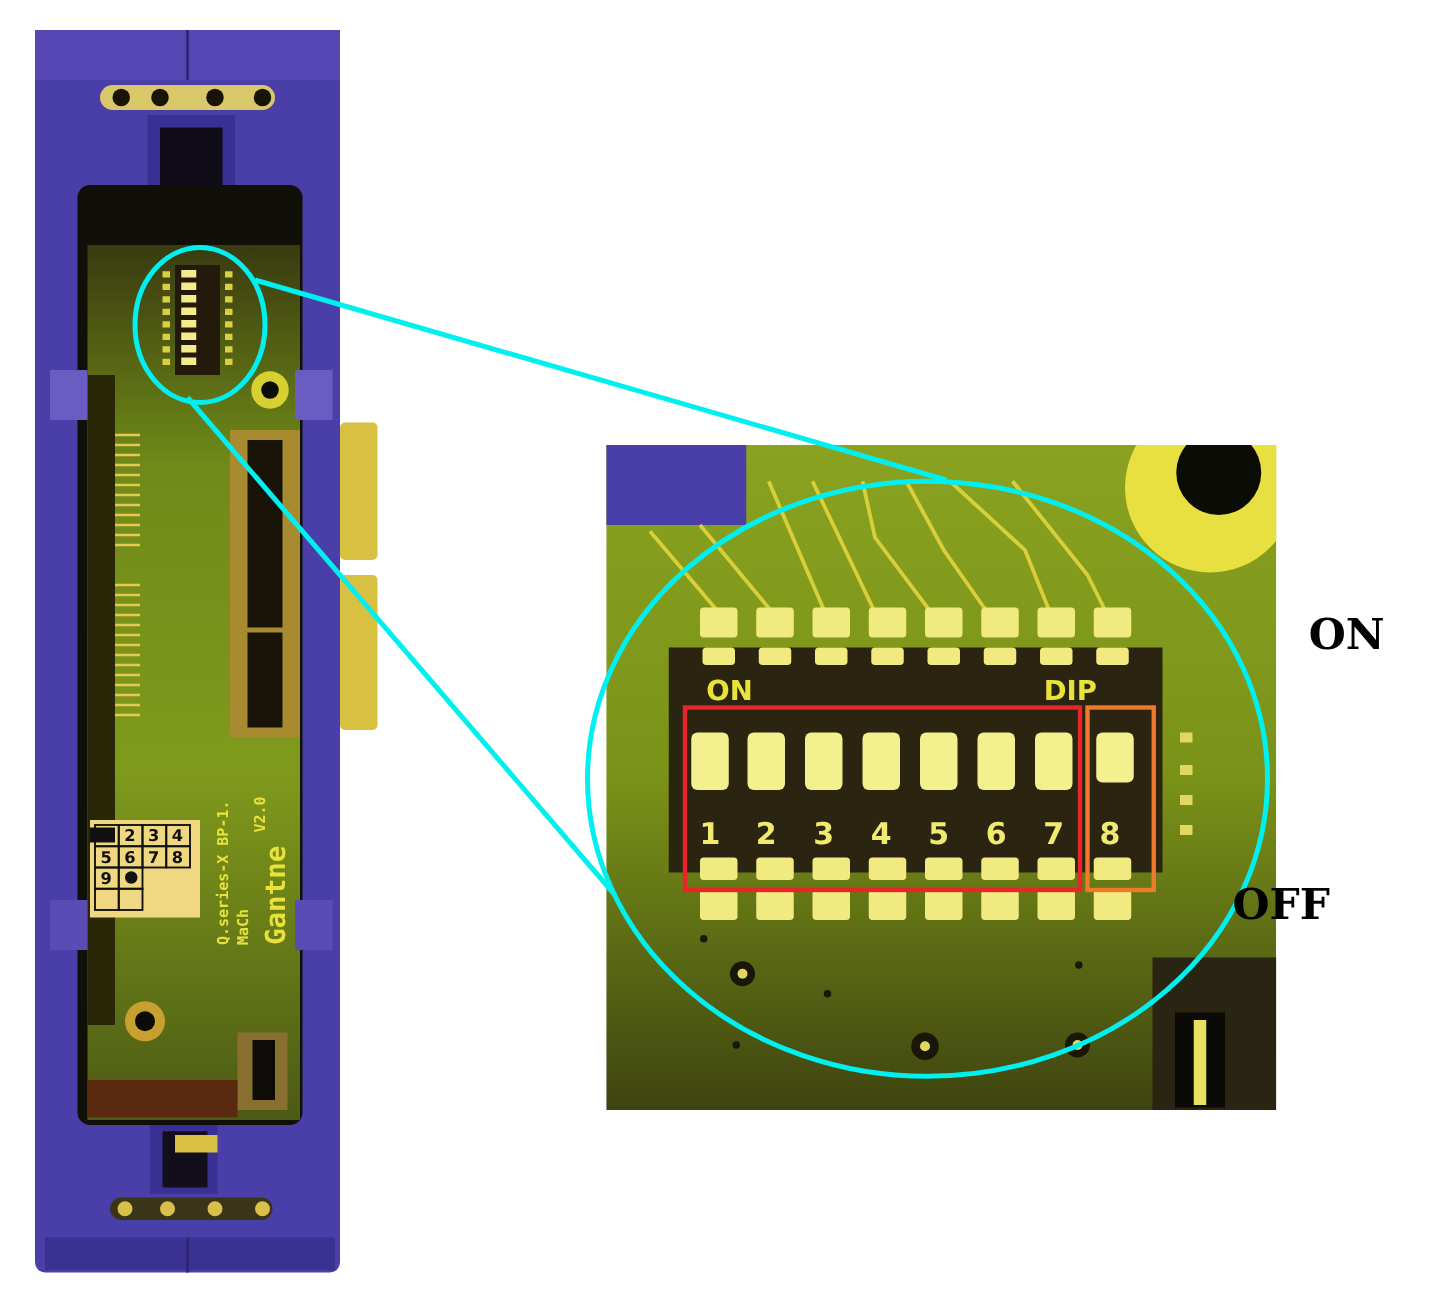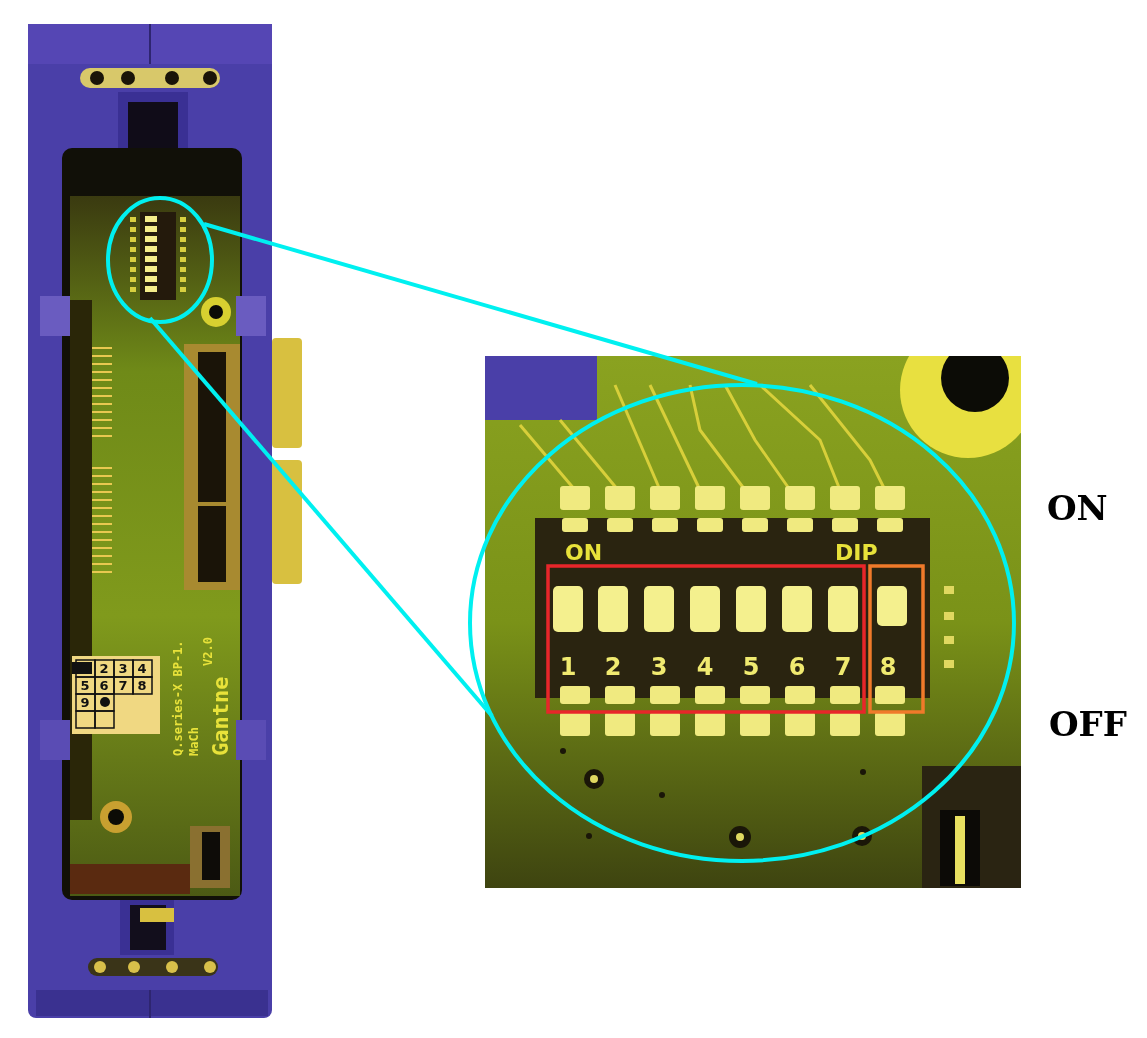--- a/index.html
+++ b/index.html
@@ -296,13 +296,13 @@
   <rect x="548" y="566" width="316" height="146" fill="none" stroke="#e8262a" stroke-width="3.5"></rect>
   <rect x="870" y="566" width="53" height="146" fill="none" stroke="#f07a2a" stroke-width="3.5"></rect>
 
   <ellipse cx="742" cy="623" rx="272" ry="238" fill="none" stroke="#00f0f0" stroke-width="4"></ellipse>
 
   <line x1="204" y1="224" x2="757" y2="384" stroke="#00f0f0" stroke-width="4"></line>
   <line x1="150" y1="318" x2="492" y2="716" stroke="#00f0f0" stroke-width="4"></line>
 </svg>
 
 <div class="side-label" style="left:1047px;top:488px;">ON</div>
-<div class="side-label" style="left:1049px;top:704px;">OFF</div>
+<div class="side-label" style="left:986px;top:704px;">OFF</div>
 
 </body></html>

